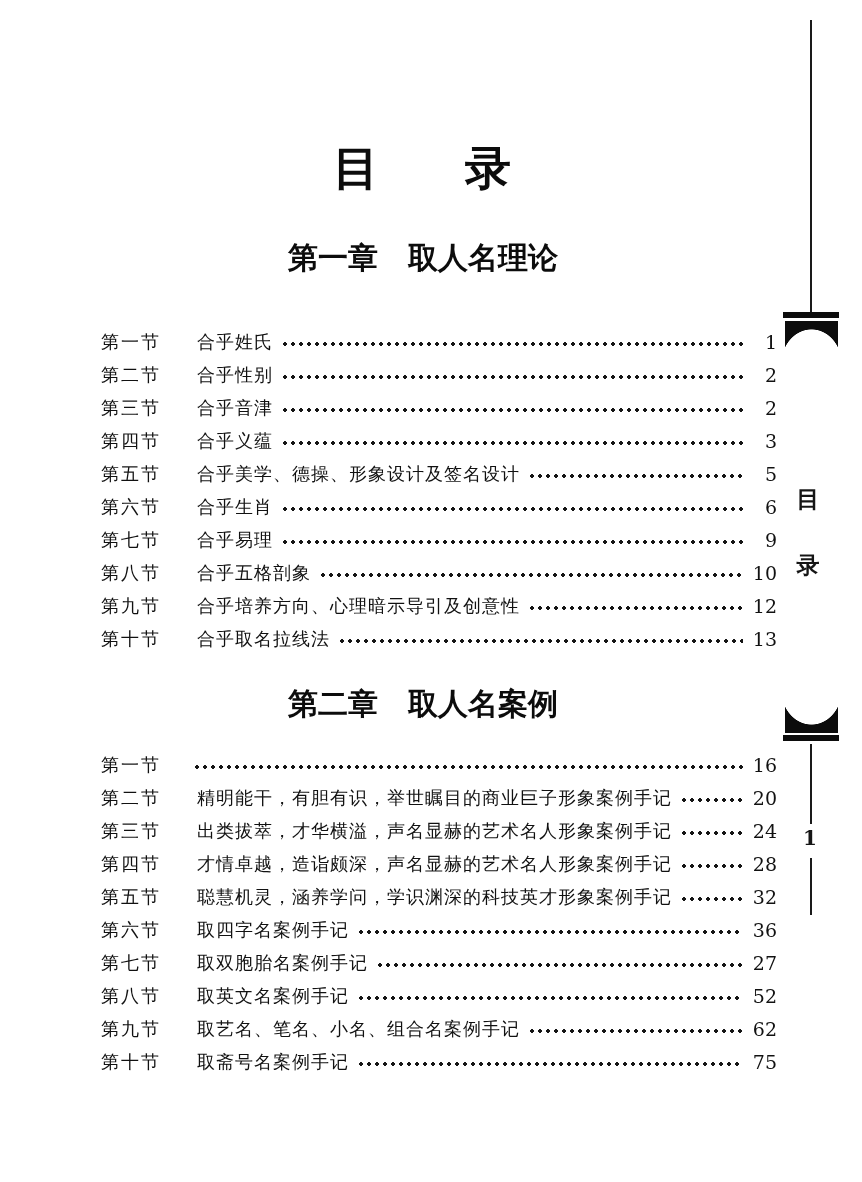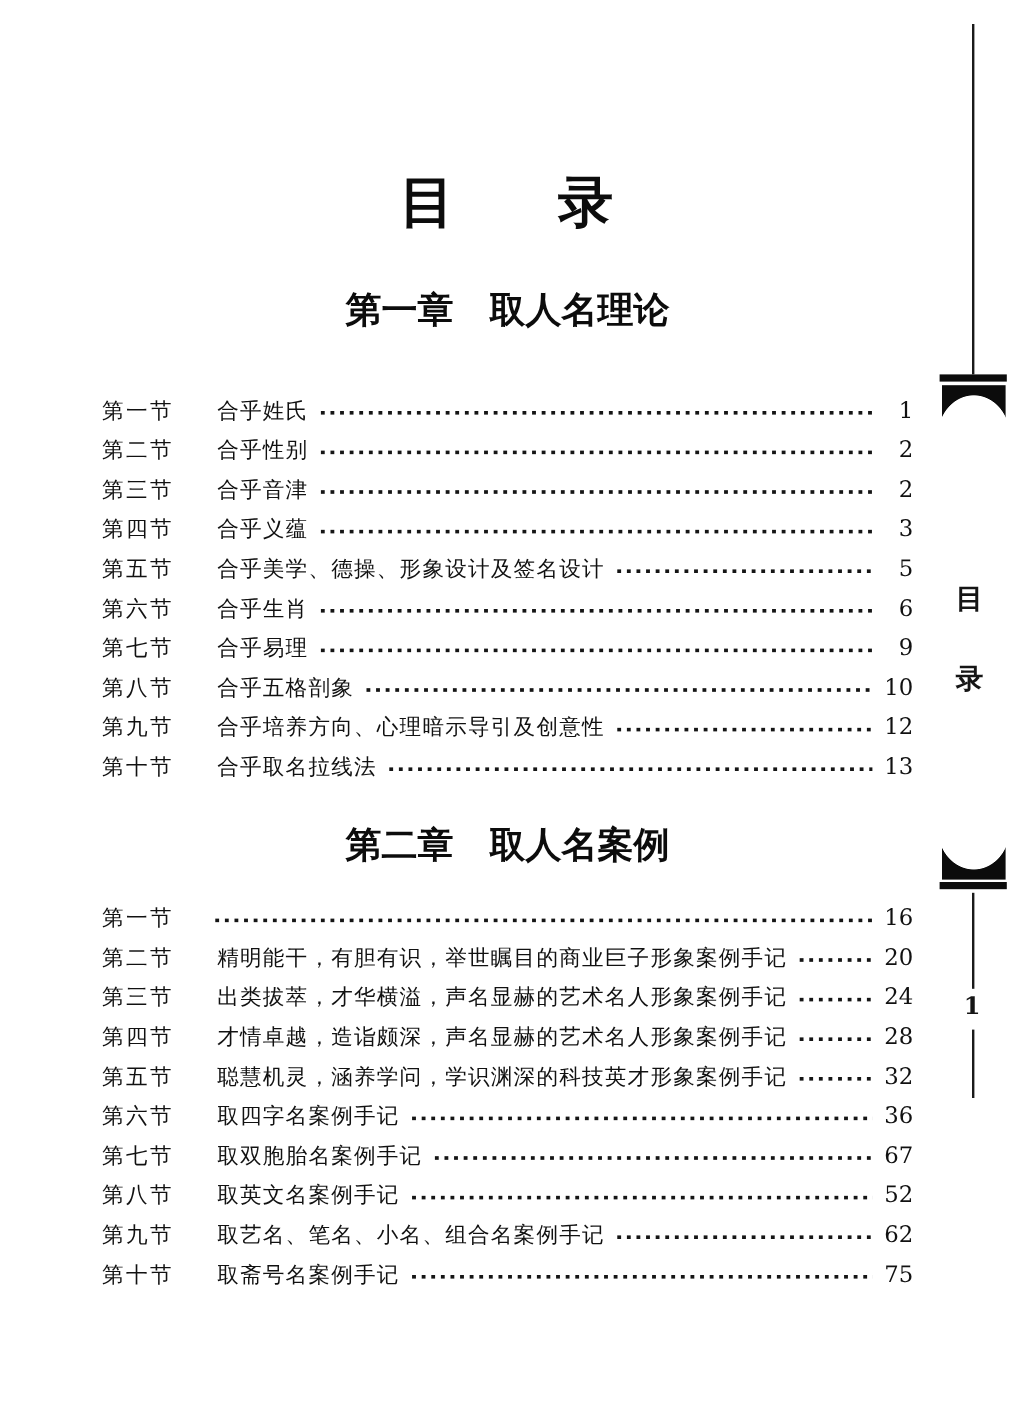--- a/index.html
+++ b/index.html
@@ -32,21 +32,21 @@
     text-align:center;
     font-size:30px; font-weight:bold;
     color:#0c0c0c;
     white-space:nowrap;
   }
   #ch1-heading{ top:238px; }
   #ch2-heading{ top:684px; }
 
   .rows{
     position:absolute;
-    left:0;
+    left:16px;
     width:676px;
   }
   #ch1-rows{ top:325px; }
   #ch2-rows{ top:748px; }
 
   .toc-row{
     display:flex;
     align-items:center;
     height:33px;
     font-size:18px;
@@ -265,21 +265,21 @@
     <span class="sec-label">第六节</span>
     <span class="sec-title">取四字名案例手记</span>
     <span class="leader"></span>
     <span class="page-num">36</span>
   </div>
 
   <div class="toc-row">
     <span class="sec-label">第七节</span>
     <span class="sec-title">取双胞胎名案例手记</span>
     <span class="leader"></span>
-    <span class="page-num">67</span>
+    <span class="page-num">27</span>
   </div>
 
   <div class="toc-row">
     <span class="sec-label">第八节</span>
     <span class="sec-title">取英文名案例手记</span>
     <span class="leader"></span>
     <span class="page-num">52</span>
   </div>
 
   <div class="toc-row">

